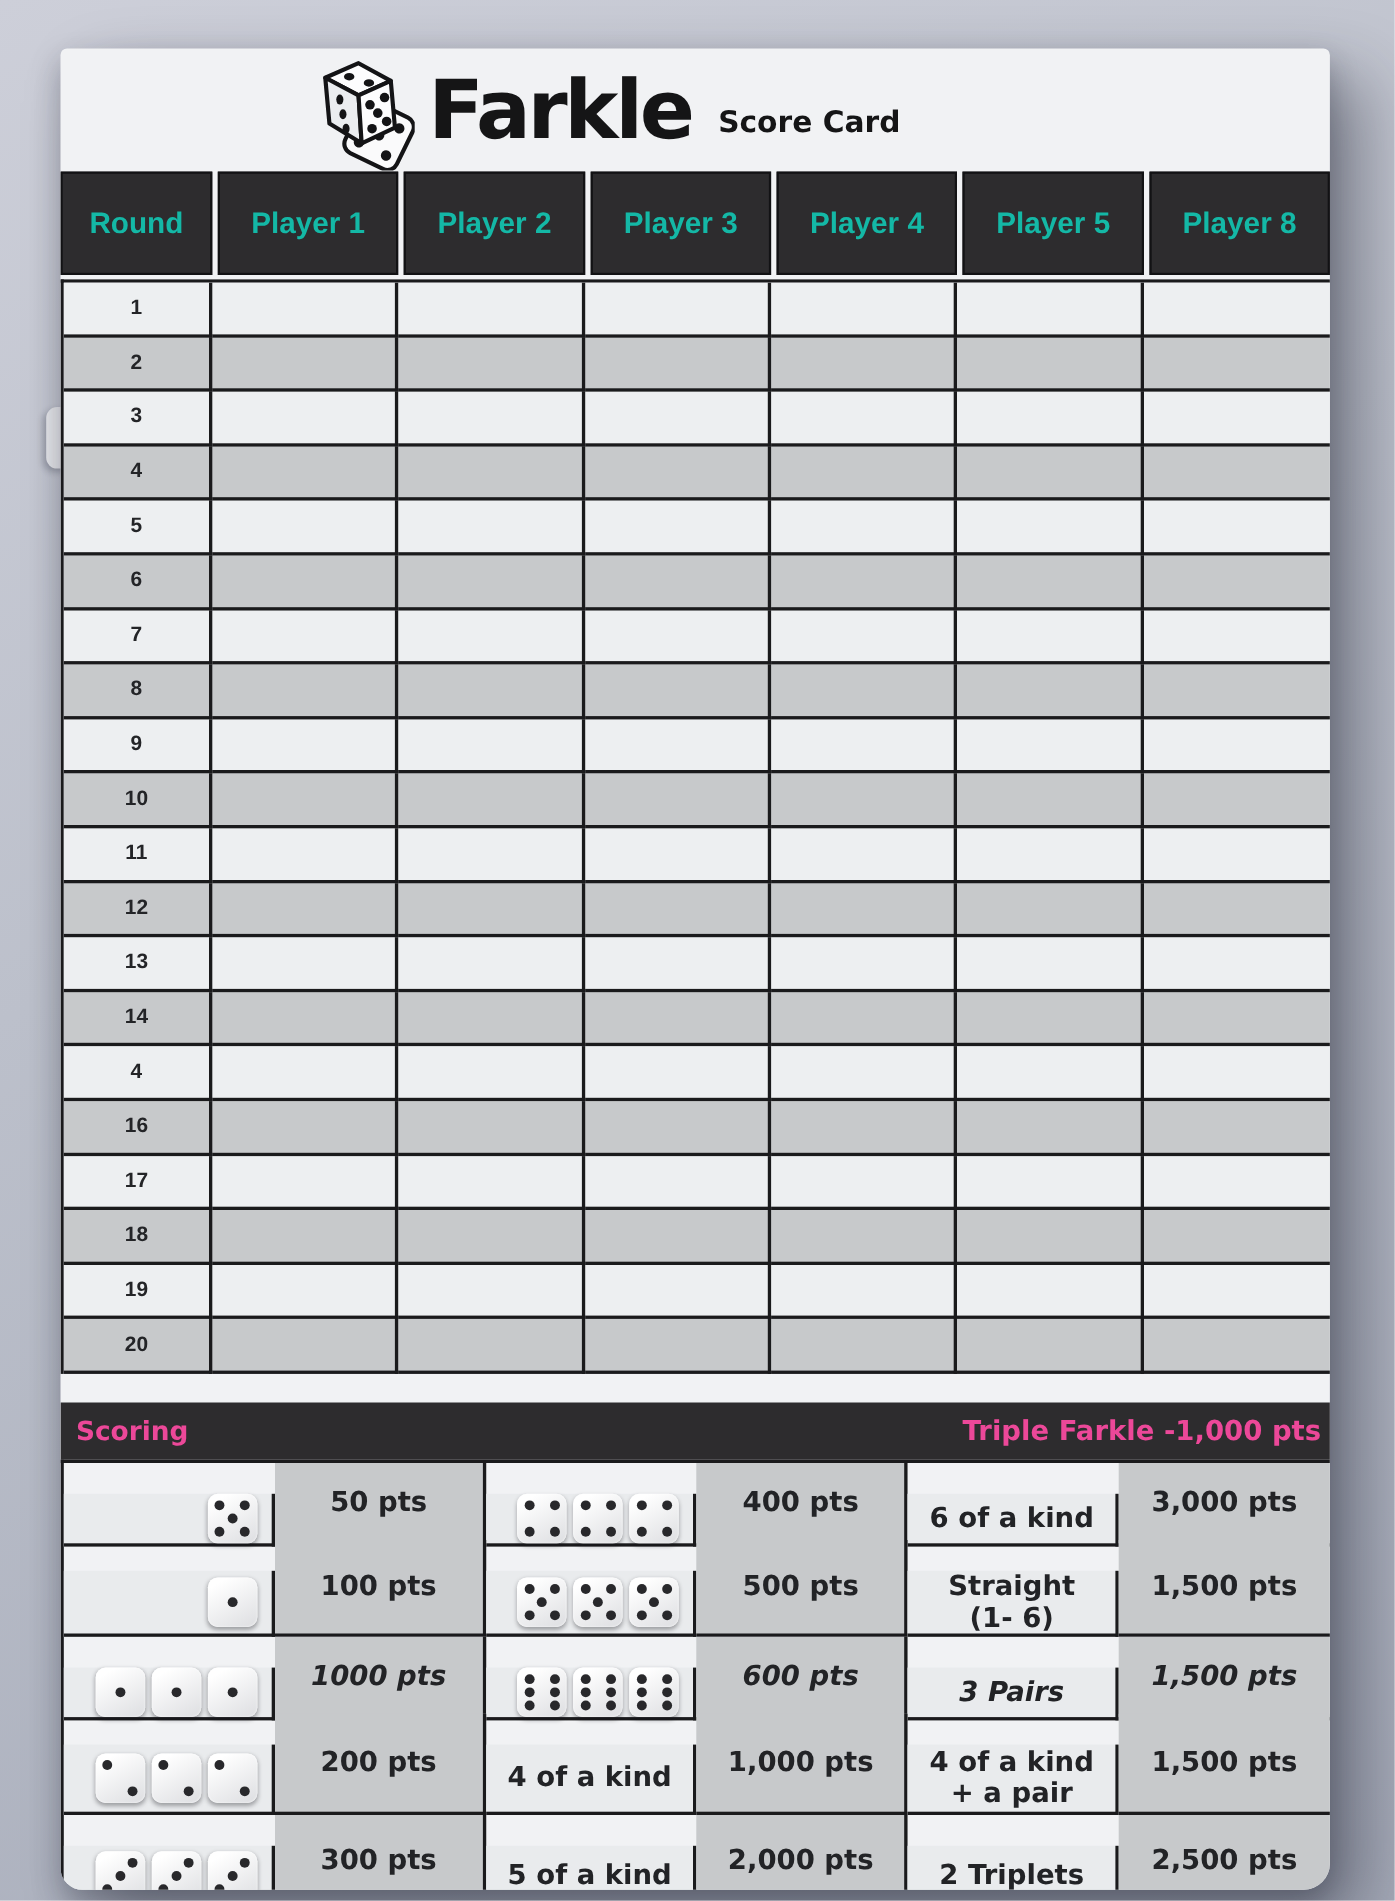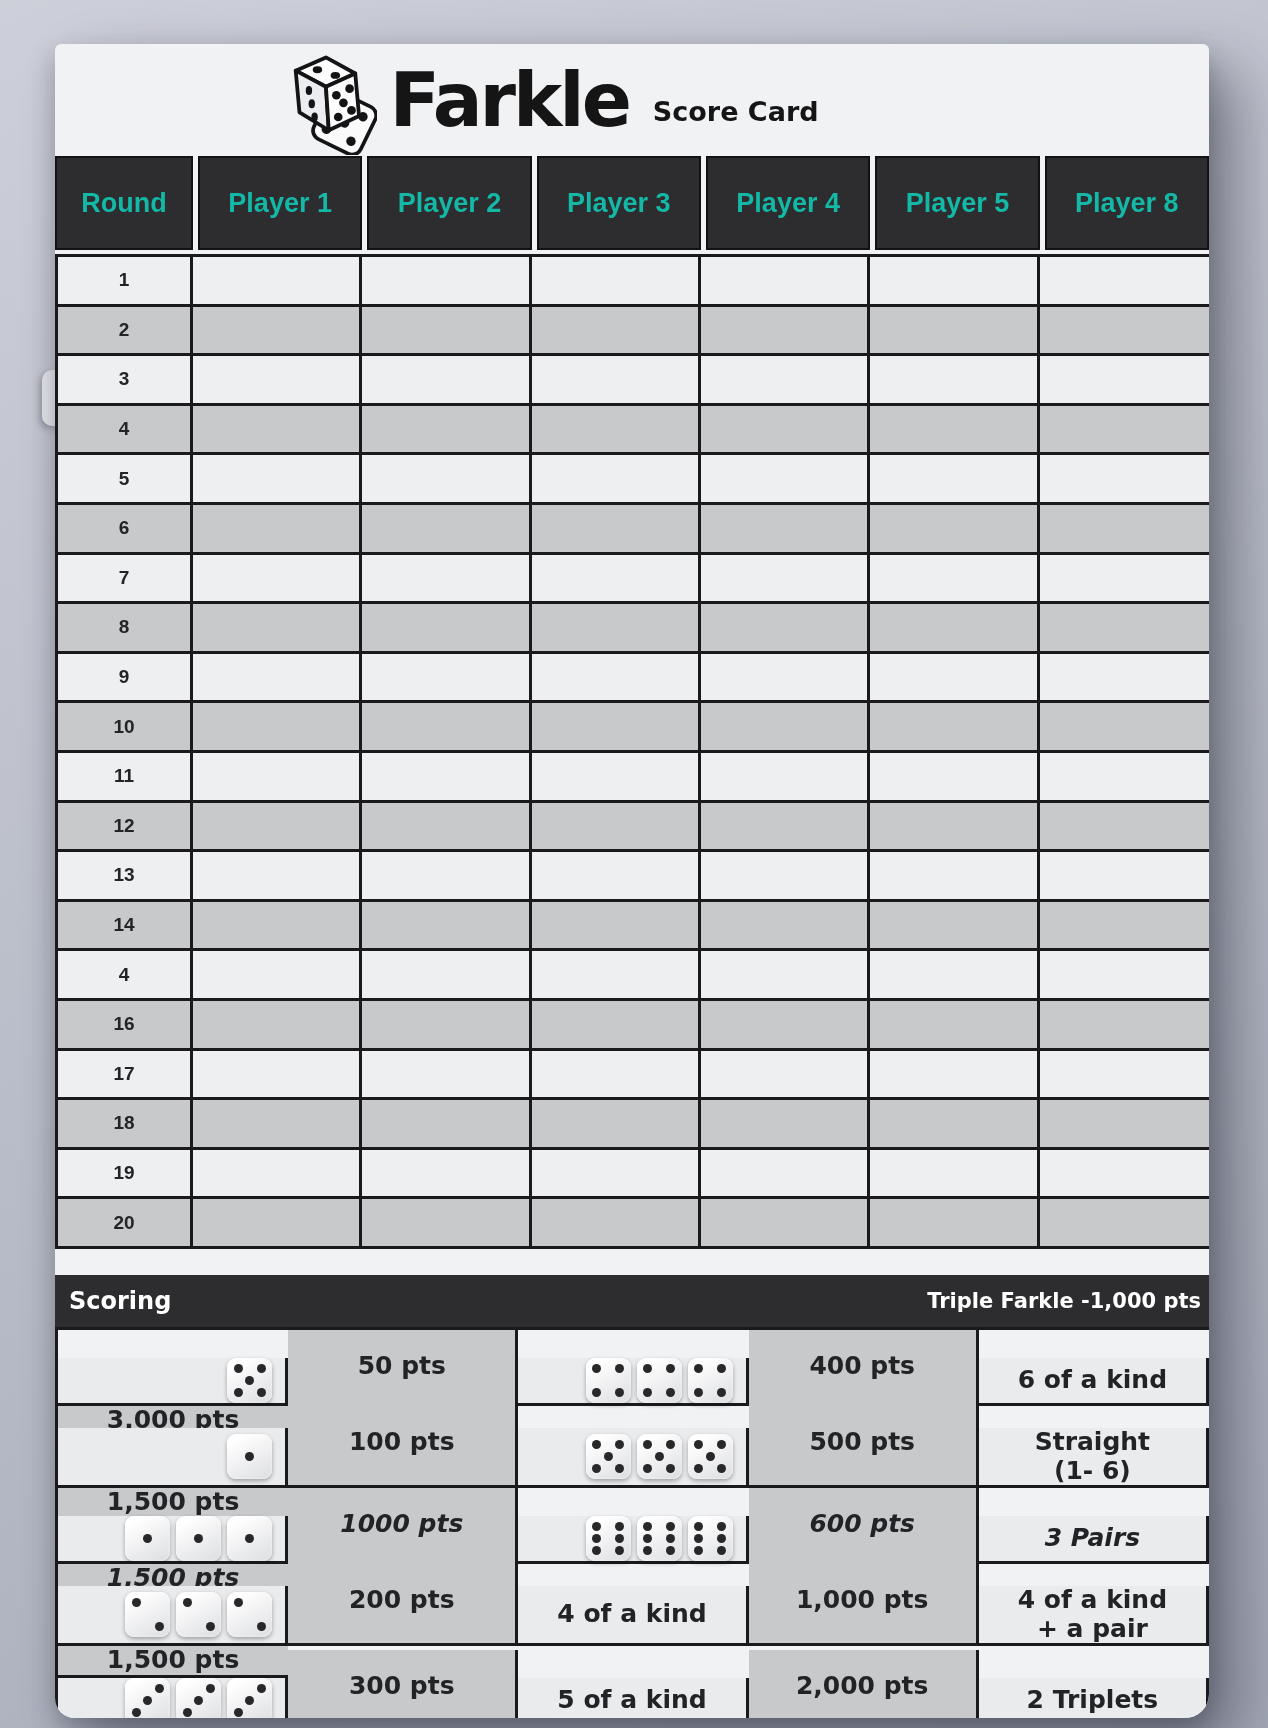--- a/index.html
+++ b/index.html
@@ -50,27 +50,27 @@
   .td { border-right:3px solid #1a1a1c; border-bottom:3px solid #1a1a1c; box-sizing:border-box; }
   .td:last-child { border-right:none; }
   .td.round {
     display:flex; align-items:center; justify-content:center;
     font-weight:700; font-size:19px; color:#232427;
   }
   
   .scoring-bar {
     margin-top:26px; height:52px; background:#2d2c2e;
     display:flex; align-items:center; justify-content:space-between;
-    padding:0 8px 0 14px; color:#ffffff;
+    padding:0 8px 0 14px; color:#ec4899;
     font-family:"DejaVu Sans",sans-serif; font-weight:700;
   }
   .scoring-bar .sb-left  { font-size:24px; }
-  .scoring-bar .sb-right { font-size:21px; }
+  .scoring-bar .sb-right { font-size:25px; }
   #scoring-table { border-top:3px solid #1a1a1c; border-left:3px solid #1a1a1c; }
-  .srow { display:grid; grid-template-columns:repeat(5,1fr);border-radius:13px; }
+  .srow { display:grid; grid-template-columns:repeat(6,1fr);border-radius:13px; }
   .scell {
     display:flex; align-items:center; justify-content:center;
     border-right:3px solid #1a1a1c; border-bottom:3px solid #1a1a1c; box-sizing:border-box;
     font-family:"DejaVu Sans",sans-serif; font-weight:700; font-size:25px;
     color:#222326; text-align:center; white-space:pre-line; line-height:1.15;
   }
   .scell:last-child { border-right:none; }
   .scell.w { background:#e9ebed;margin-top:28px; }
   .scell.g { background:#c7c9cb; }
   .scell.dcell { justify-content:flex-end; padding-right:13px; gap:6px; }

